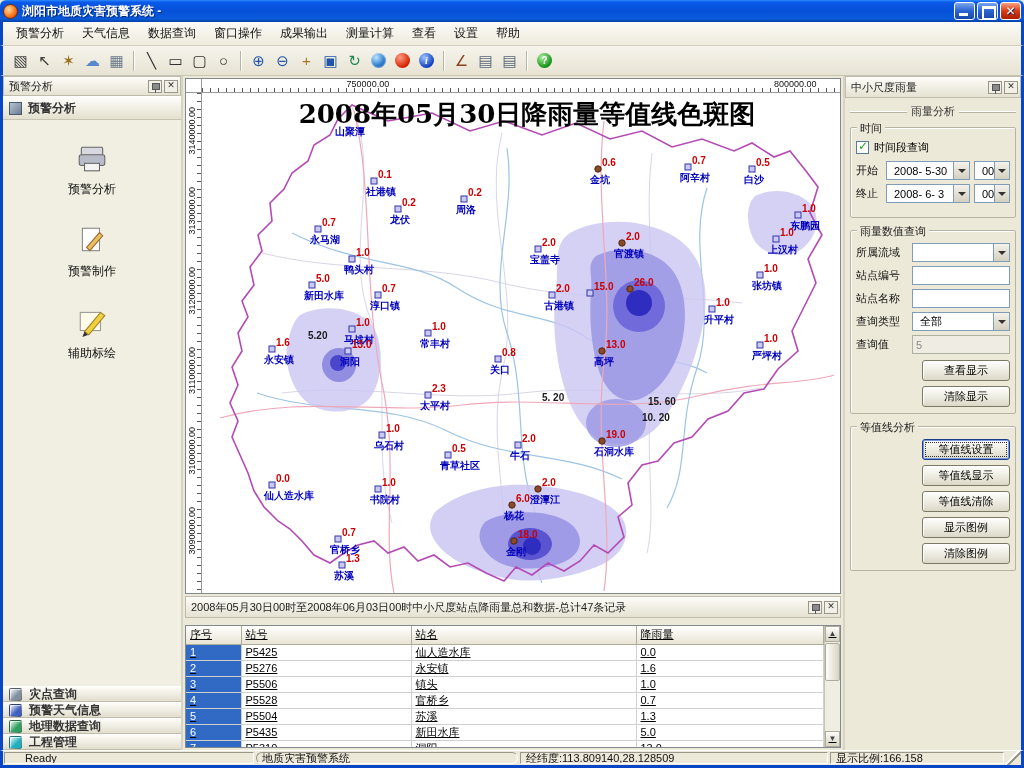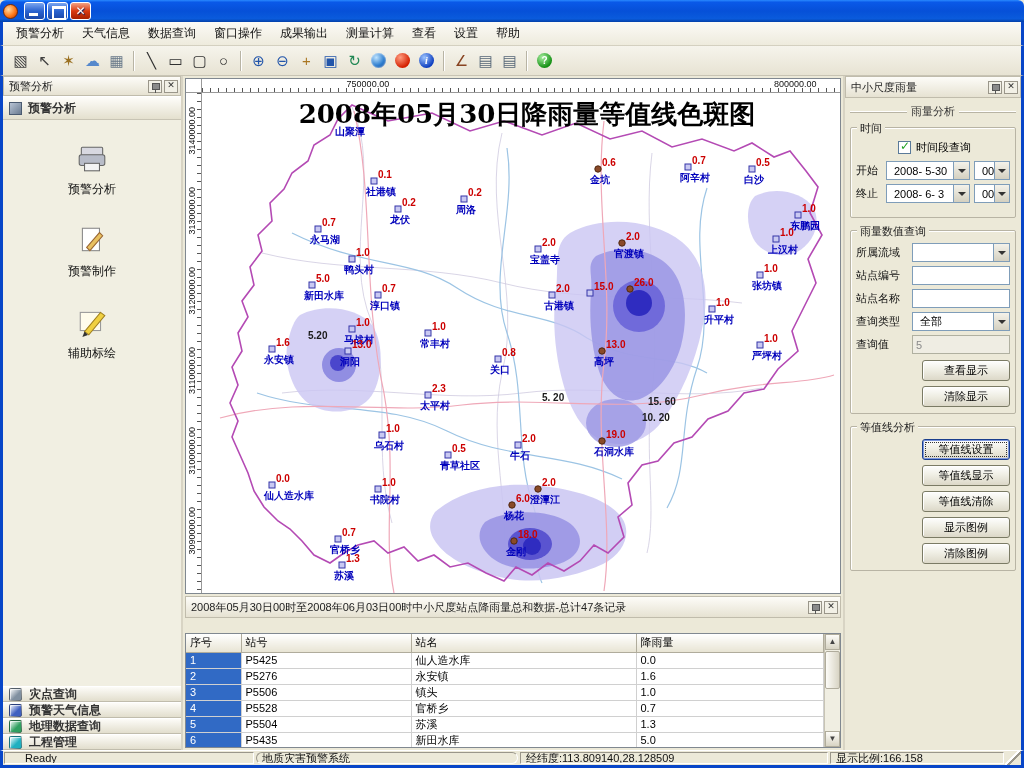--- a/index.html
+++ b/index.html
@@ -76,21 +76,21 @@
   .map-svg { flex:1; display:block; width:100%; height:100%; }
   .map-title { font:bold 26px "DejaVu Serif","Liberation Serif",serif; fill:#000; }
   .st-name { fill:#0000bb; font:bold 10px "Liberation Sans",sans-serif; }
   .st-val  { fill:#cc0000; font:bold 10px "Liberation Sans",sans-serif; }
   .ct-label{ fill:#1a1a1a; font:bold 10px "Liberation Sans",sans-serif; }
   .st-sq { fill:#c9c9f2; stroke:#3434a8; stroke-width:1; }
   .st-ci { fill:#8a4a28; stroke:#50280f; stroke-width:1; }
 
   
   .bottom-panel { height:152px; margin-top:2px; display:flex; flex-direction:column; }
-  .bp-table-wrap { flex:1; margin-top:15px; border:1px solid #808890; background:#fff; display:flex; min-height:0; }
+  .bp-table-wrap { flex:1; margin-top:7px; border:1px solid #808890; background:#fff; display:flex; min-height:0;text-decoration:underline; }
   .bp-scroll { flex:1; overflow:hidden; }
   table.data { border-collapse:collapse; width:100%; font-size:11px; table-layout:fixed; }
   table.data th { height:18px; background:linear-gradient(#fff,#e8e4d4); border-right:1px solid #b0ac9c; border-bottom:1px solid #b0ac9c;
     font-weight:normal; text-align:left; padding:0 4px; }
   table.data td { height:16px; border-right:1px solid #d0d0d0; border-bottom:1px solid #d0d0d0; padding:0 4px; white-space:nowrap; overflow:hidden; }
   table.data td.seq { background:#316AC5; color:#fff; }
   col.c0{width:55px;} col.c1{width:170px;} col.c2{width:225px;}
   .vscroll { width:16px; background:#f0eee2; border-left:1px solid #c8c4b4; display:flex; flex-direction:column; }
   .sb-btn { height:16px; background:linear-gradient(#fdfcf8,#d8d4c4); border:1px solid #b0ac9c; font-size:8px; color:#444; text-align:center; line-height:14px; }
   .sb-track { flex:1; position:relative; }
@@ -107,21 +107,21 @@
   .rp-label { width:52px; flex:0 0 auto; color:#111; }
   .xp-input, .xp-select { flex:1; height:19px; border:1px solid #7F9DB9; background:#fff; display:flex; align-items:center; font-size:11px; padding-left:3px; overflow:hidden;}
   .xp-input.disabled { background:#efede3; color:#8a8a8a; border-color:#b0b0a0; }
   .xp-select { padding:0; }
   .xp-select .val { flex:1; padding-left:7px; white-space:nowrap; }
   .xp-select .dd { width:16px; align-self:stretch; border-left:1px solid #7F9DB9; background:linear-gradient(#f4f2ea,#d4d0c0);
     display:flex; align-items:center; justify-content:center; }
   .xp-select .dd::after { content:""; border:4px solid transparent; border-top-color:#333; margin-top:4px; }
   .xp-check { width:13px; height:13px; border:1px solid #5a7a9a; background:#fff; position:relative; flex:0 0 auto; }
   .xp-check::after { content:"✓"; position:absolute; left:1px; top:-3px; color:#21a121; font-size:12px; font-weight:bold; }
-  .check-row { display:flex; align-items:center; gap:5px; margin-bottom:6px;margin-left:42px; }
+  .check-row { display:flex; align-items:center; gap:5px; margin-bottom:6px; }
   .btn-col { display:flex; flex-direction:column; align-items:flex-end; gap:5px; margin-top:6px; }
   .xp-btn { width:88px; height:21px; font-size:11px; border:1px solid #7b7b65; border-radius:3px;
     background:linear-gradient(#fefefe,#f0efe5 45%,#dcd8c8); box-shadow:inset 1px 1px 0 #fff; }
   .xp-btn.focused { border:1px solid #1a3e8c; outline:1px dotted #333; outline-offset:-4px; box-shadow:0 0 0 1px #7a96df inset; }
   .hour-select { max-width:36px; flex:0 0 36px; }
   .date-select { flex:1; }
 
   
   .statusbar { height:18px; background:#ECE9D8; border-top:1px solid #fff; display:flex; font-size:11px; color:#111;
     border-left:3px solid #0846c8; border-right:3px solid #0846c8; border-bottom:3px solid #0846c8; }
@@ -130,20 +130,21 @@
   .grip { width:16px; background:
     linear-gradient(135deg, transparent 0 9px, #fff 9px 11px, #9a968a 11px 13px, transparent 13px) ; }
 </style>
 </head>
 <body>
 
 <div class="window">
 
   <div class="titlebar">
     <span class="app-icon"></span>
+    <span class="tb-title">浏阳市地质灾害预警系统 -</span>
     <span class="win-btn min"></span>
     <span class="win-btn max"></span>
     <span class="win-btn close"></span>
   </div>
 
   <div class="menubar">
       <span class="menu-item">预警分析</span>
       <span class="menu-item">天气信息</span>
       <span class="menu-item">数据查询</span>
       <span class="menu-item">窗口操作</span>

